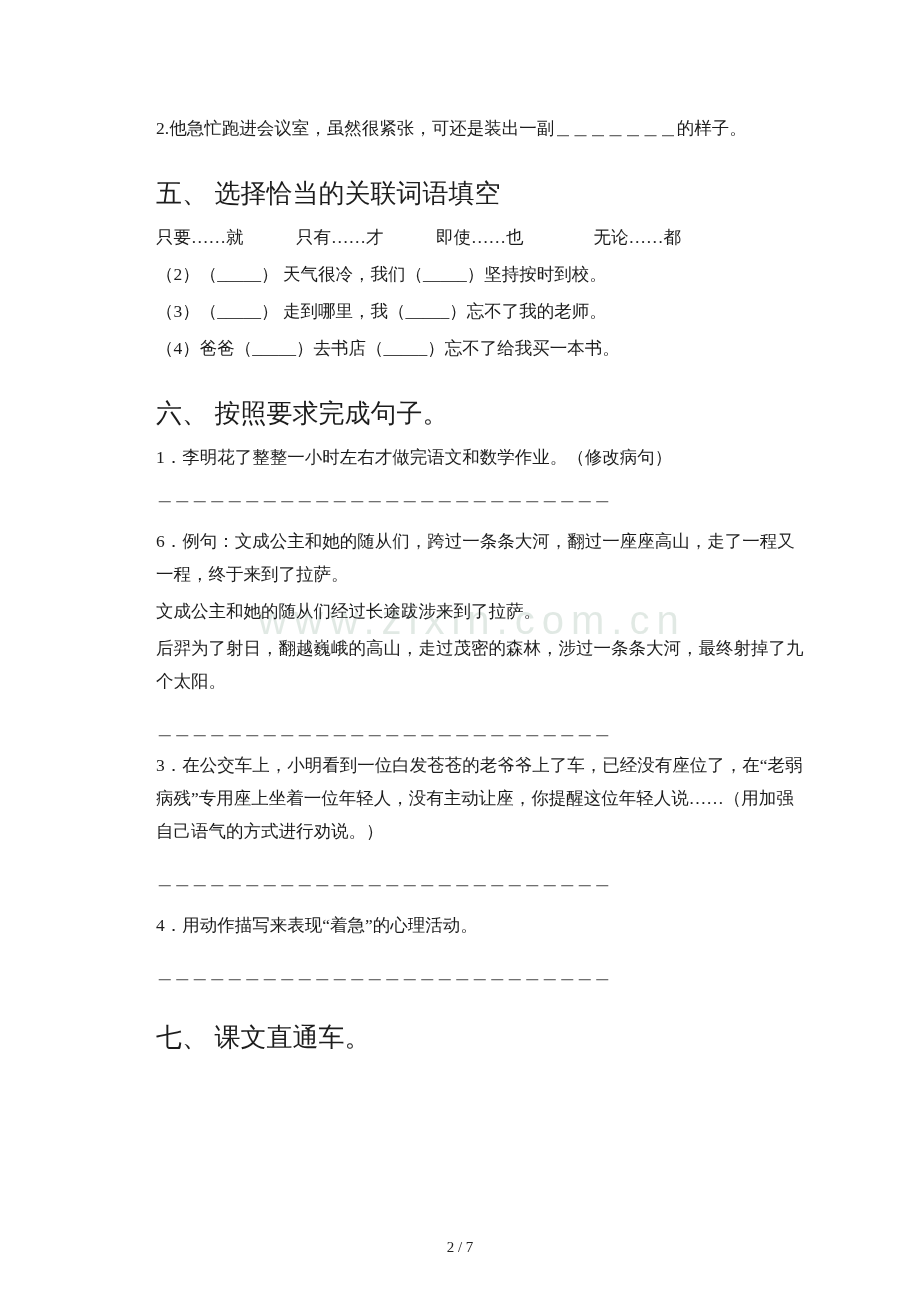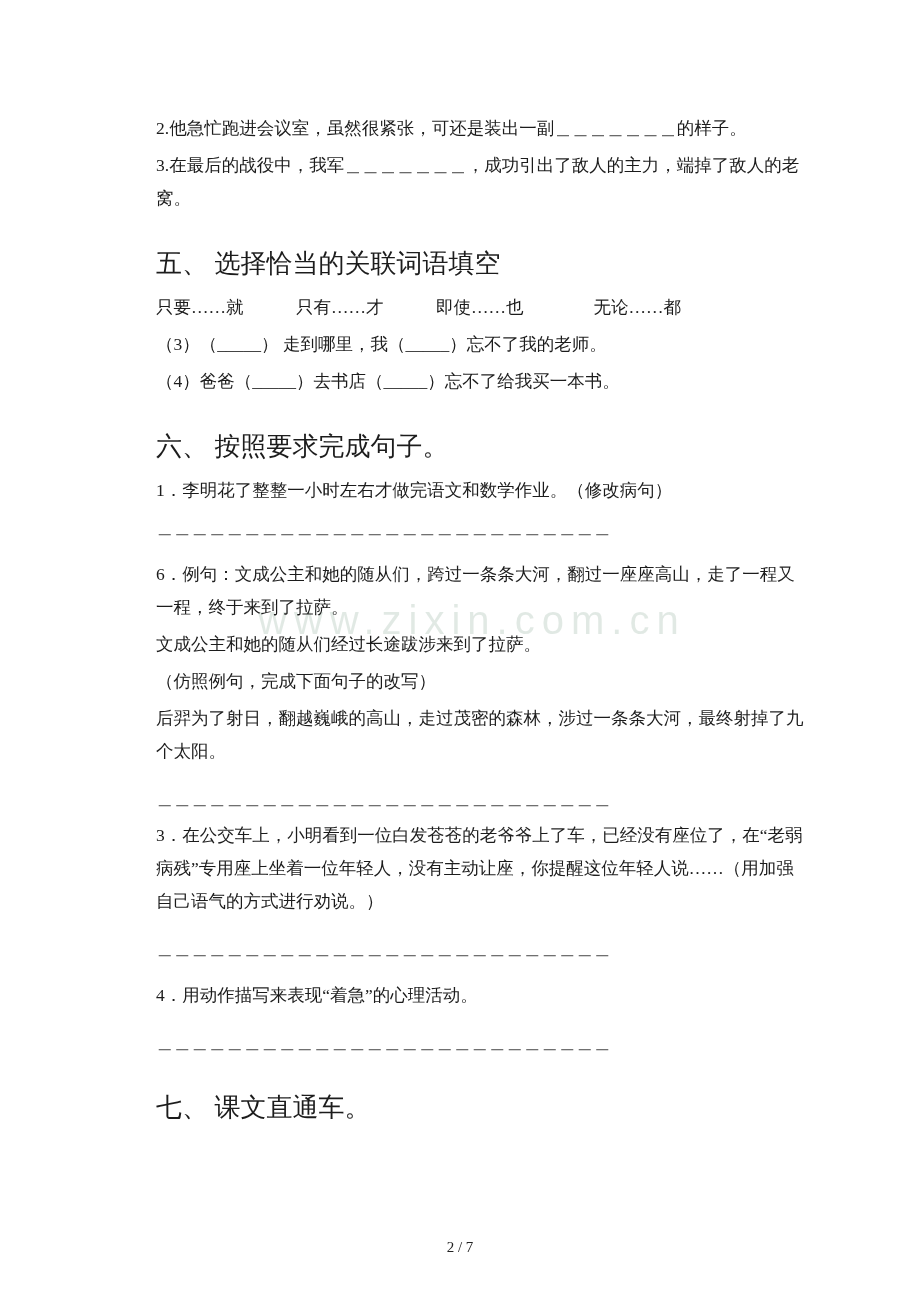--- a/index.html
+++ b/index.html
@@ -69,33 +69,32 @@
 </head>
 <body>
 
 <div class="page">
 
   <div class="watermark">www.zixin.com.cn</div>
 
   <main class="content">
 
     <p class="line">2.他急忙跑进会议室，虽然很紧张，可还是装出一副＿＿＿＿＿＿＿的样子。</p>
-    <p class="line">3.在最后的战役中，我军＿＿＿＿＿＿＿，成功引出了敌人的主力，端掉了敌人的老窝。</p>
 
     <h2 class="heading">五、 选择恰当的关联词语填空</h2>
     <p class="line">只要……就　　　只有……才　　　即使……也　　　　无论……都</p>
+    <p class="line">（2）（_____） 天气很冷，我们（_____）坚持按时到校。</p>
     <p class="line">（3）（_____） 走到哪里，我（_____）忘不了我的老师。</p>
     <p class="line">（4）爸爸（_____）去书店（_____）忘不了给我买一本书。</p>
 
     <h2 class="heading">六、 按照要求完成句子。</h2>
     <p class="line">1．李明花了整整一小时左右才做完语文和数学作业。（修改病句）</p>
     <p class="line blank-line">＿＿＿＿＿＿＿＿＿＿＿＿＿＿＿＿＿＿＿＿＿＿＿＿＿＿</p>
     <p class="line gap-top">6．例句：文成公主和她的随从们，跨过一条条大河，翻过一座座高山，走了一程又一程，终于来到了拉萨。</p>
     <p class="line">文成公主和她的随从们经过长途跋涉来到了拉萨。</p>
-    <p class="line">（仿照例句，完成下面句子的改写）</p>
     <p class="line">后羿为了射日，翻越巍峨的高山，走过茂密的森林，涉过一条条大河，最终射掉了九个太阳。</p>
     <p class="line blank-line gap-top">＿＿＿＿＿＿＿＿＿＿＿＿＿＿＿＿＿＿＿＿＿＿＿＿＿＿</p>
     <p class="line">3．在公交车上，小明看到一位白发苍苍的老爷爷上了车，已经没有座位了，在“老弱病残”专用座上坐着一位年轻人，没有主动让座，你提醒这位年轻人说……（用加强自己语气的方式进行劝说。）</p>
     <p class="line blank-line gap-top">＿＿＿＿＿＿＿＿＿＿＿＿＿＿＿＿＿＿＿＿＿＿＿＿＿＿</p>
     <p class="line gap-top">4．用动作描写来表现“着急”的心理活动。</p>
     <p class="line blank-line gap-top">＿＿＿＿＿＿＿＿＿＿＿＿＿＿＿＿＿＿＿＿＿＿＿＿＿＿</p>
 
     <h2 class="heading">七、 课文直通车。</h2>
 
   </main>

